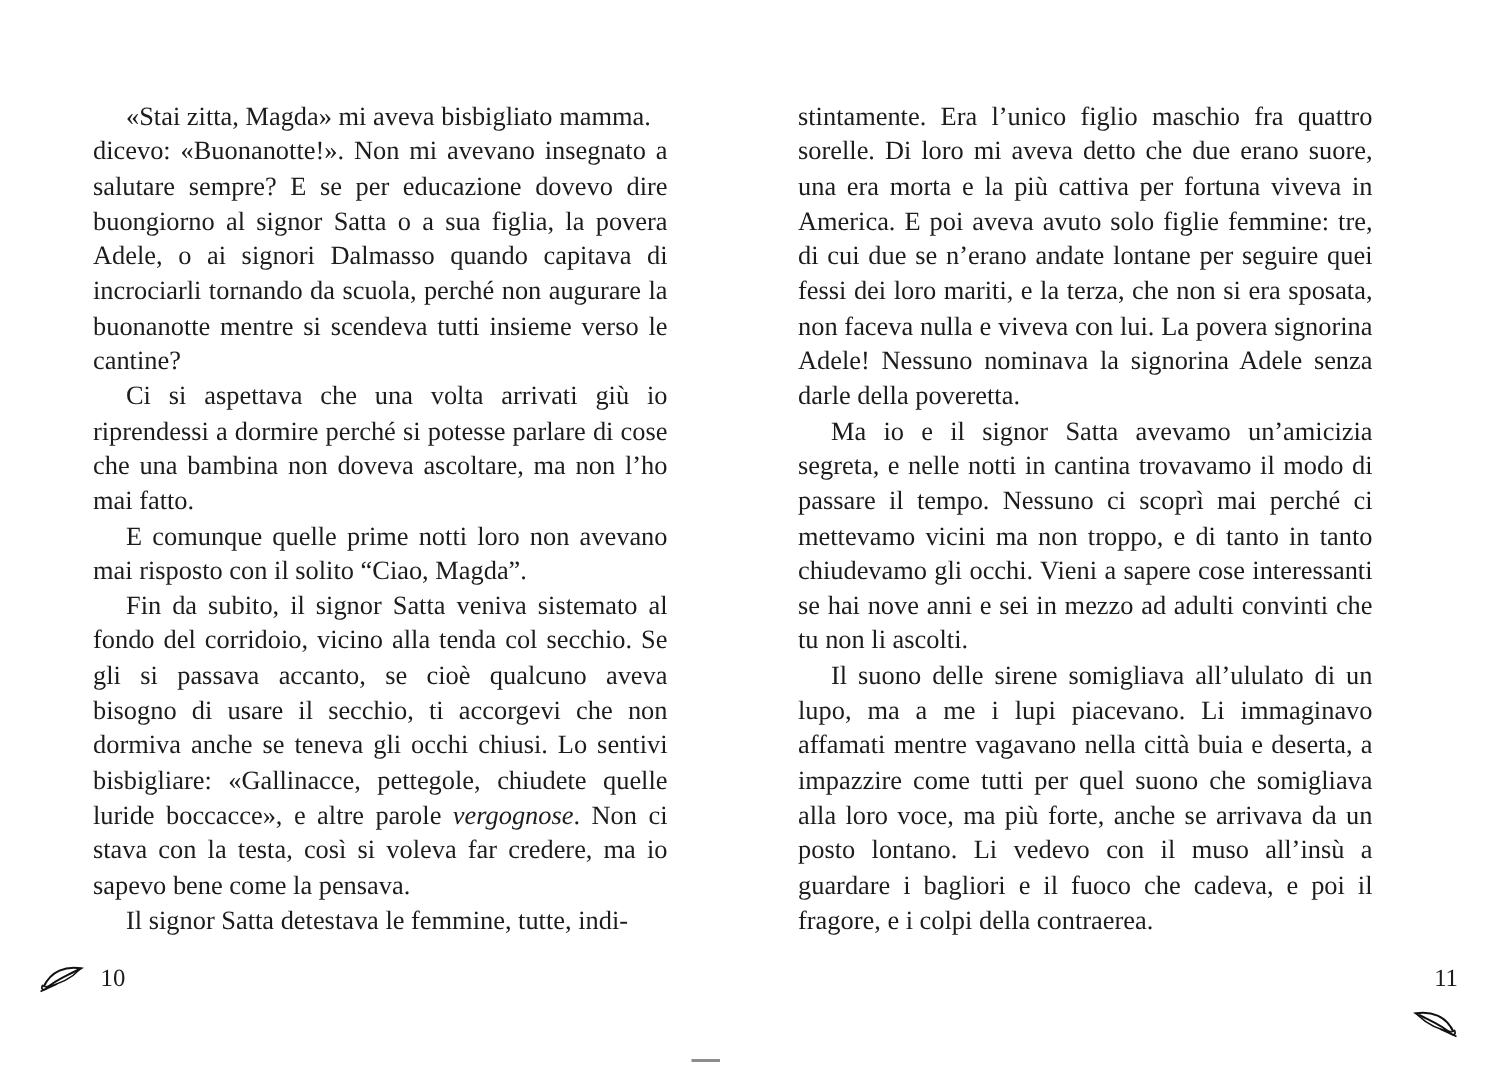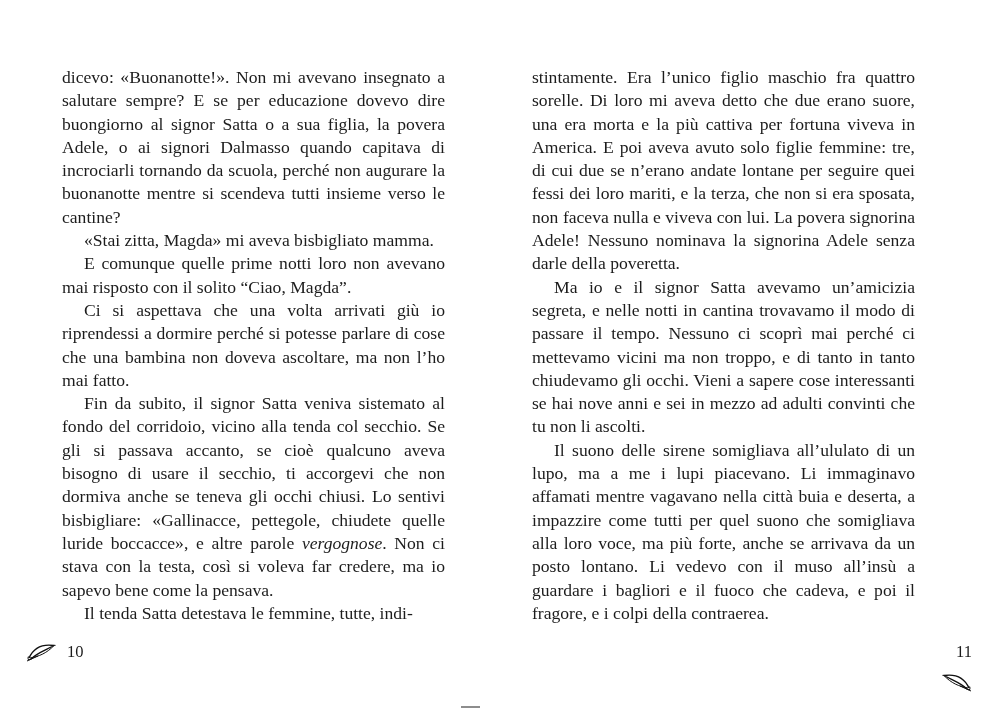--- a/index.html
+++ b/index.html
@@ -54,26 +54,26 @@
     width: 19px;
     height: 2px;
     background: #8d8d8d;
   }
 </style>
 </head>
 <body>
 
 <div class="page page-left">
   <div class="page-text">
+      <p class="para indent"><span>«Stai zitta, Magda» mi aveva bisbigliato mamma.</span></p>
       <p class="para"><span>dicevo: «Buonanotte!». Non mi avevano insegnato a salutare sempre? E se per educazione dovevo dire buongiorno al signor Satta o a sua figlia, la povera Adele, o ai signori Dalmasso quando capitava di incrociarli tornando da scuola, perché non augurare la buonanotte mentre si scendeva tutti insieme verso le cantine?</span></p>
-      <p class="para indent"><span>«Stai zitta, Magda» mi aveva bisbigliato mamma.</span></p>
+      <p class="para indent"><span>Ci si aspettava che una volta arrivati giù io riprendessi a dormire perché si potesse parlare di cose che una bambina non doveva ascoltare, ma non l’ho mai fatto.</span></p>
       <p class="para indent"><span>E comunque quelle prime notti loro non avevano mai risposto con il solito “Ciao, Magda”.</span></p>
-      <p class="para indent"><span>Ci si aspettava che una volta arrivati giù io riprendessi a dormire perché si potesse parlare di cose che una bambina non doveva ascoltare, ma non l’ho mai fatto.</span></p>
       <p class="para indent"><span>Fin da subito, il signor Satta veniva sistemato al fondo del corridoio, vicino alla tenda col secchio. Se gli si passava accanto, se cioè qualcuno aveva bisogno di usare il secchio, ti accorgevi che non dormiva anche se teneva gli occhi chiusi. Lo sentivi bisbigliare: «Gallinacce, pettegole, chiudete quelle luride boccacce», e altre parole </span><span class="italic">vergognose</span><span>. Non ci stava con la testa, così si voleva far credere, ma io sapevo bene come la pensava.</span></p>
-      <p class="para indent"><span>Il tenda Satta detestava le femmine, tutte, indi-</span></p>
+      <p class="para indent"><span>Il signor Satta detestava le femmine, tutte, indi-</span></p>
     </div>
 </div>
 
 <div class="page page-right">
   <div class="page-text">
       <p class="para"><span>stintamente. Era l’unico figlio maschio fra quattro sorelle. Di loro mi aveva detto che due erano suore, una era morta e la più cattiva per fortuna viveva in America. E poi aveva avuto solo figlie femmine: tre, di cui due se n’erano andate lontane per seguire quei fessi dei loro mariti, e la terza, che non si era sposata, non faceva nulla e viveva con lui. La povera signorina Adele! Nessuno nominava la signorina Adele senza darle della poveretta.</span></p>
       <p class="para indent"><span>Ma io e il signor Satta avevamo un’amicizia segreta, e nelle notti in cantina trovavamo il modo di passare il tempo. Nessuno ci scoprì mai perché ci mettevamo vicini ma non troppo, e di tanto in tanto chiudevamo gli occhi. Vieni a sapere cose interessanti se hai nove anni e sei in mezzo ad adulti convinti che tu non li ascolti.</span></p>
       <p class="para indent"><span>Il suono delle sirene somigliava all’ululato di un lupo, ma a me i lupi piacevano. Li immaginavo affamati mentre vagavano nella città buia e deserta, a impazzire come tutti per quel suono che somigliava alla loro voce, ma più forte, anche se arrivava da un posto lontano. Li vedevo con il muso all’insù a guardare i bagliori e il fuoco che cadeva, e poi il fragore, e i colpi della contraerea.</span></p>
     </div>
 </div>

